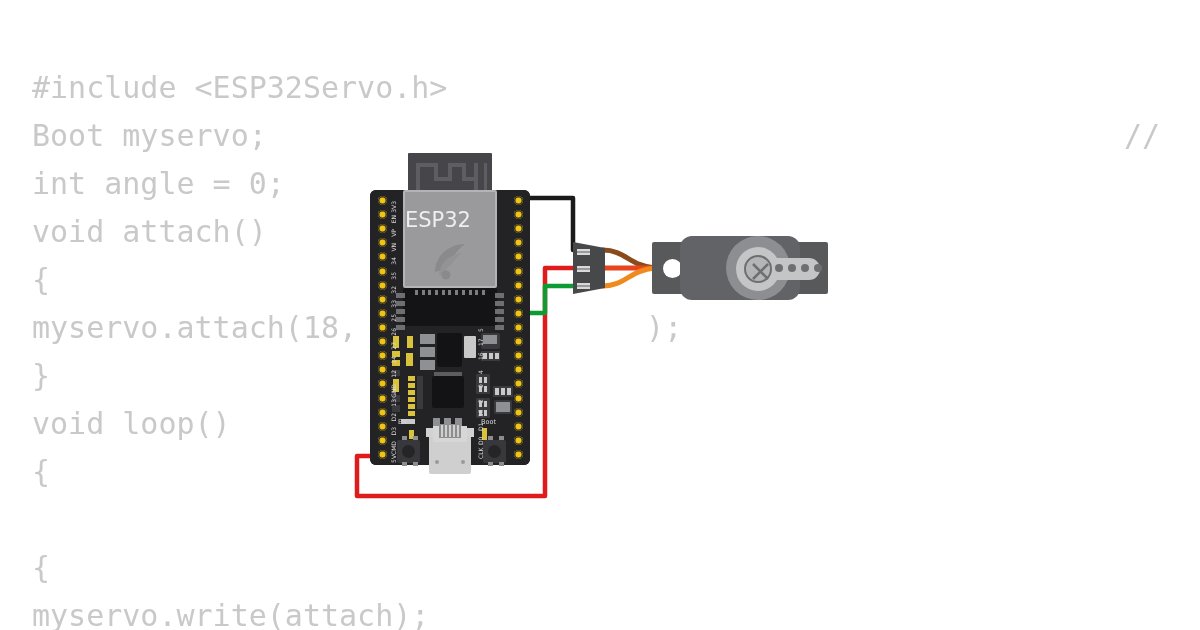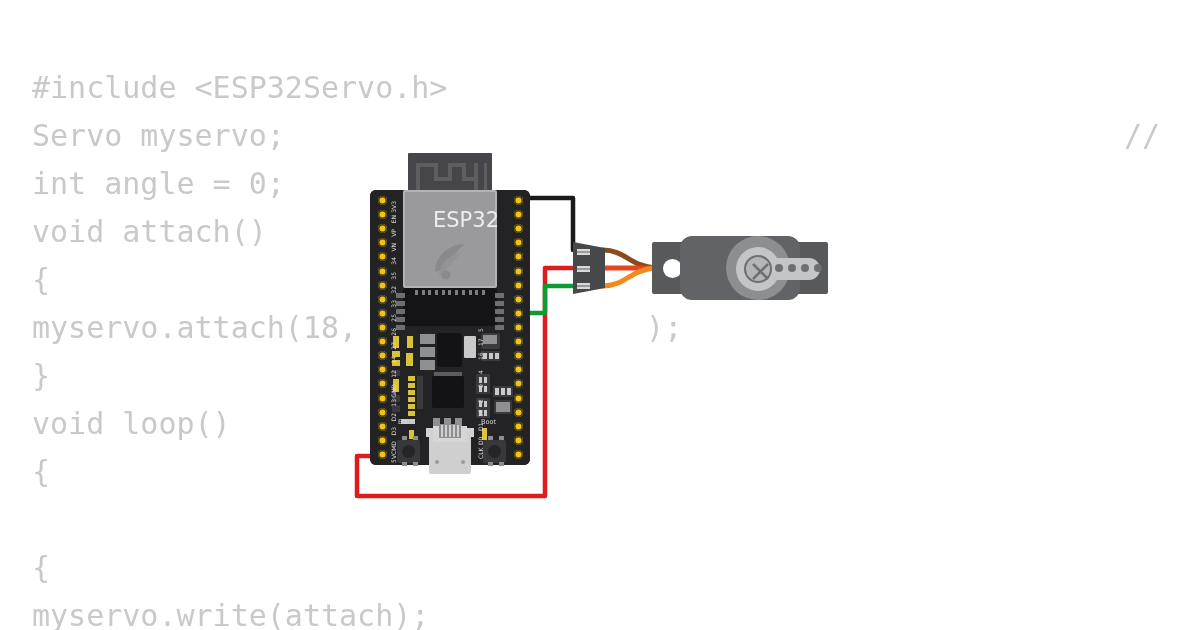--- a/index.html
+++ b/index.html
@@ -131,21 +131,21 @@
     left: 0; top: 37px;
     width: 94px; height: 98px;
     background: #9a9a9d;
     border: 2px solid #b4b4b7;
     border-radius: 2px;
   }
   #esp-label {
     position: absolute;
     left: 0; top: 16px;
     width: 94px;
-    text-align: right;
+    text-align: left;
     font-family: "DejaVu Sans", sans-serif;
     font-size: 21px;
     color: #eeeeee;
     letter-spacing: 0px;
   }
   #esp-wifi {
     position: absolute;
     left: 26px; top: 50px;
     width: 42px; height: 40px;
     opacity: 0.45;
@@ -327,21 +327,21 @@
   
   [data-name] { }
 </style>
 </head>
 <body>
 
 <div id="stage" data-name="circuit-simulator-canvas">
 
   <div id="code-layer" data-name="code-backdrop">
     <div class="code-line" data-name="code-line" style="top:73px">#include &lt;ESP32Servo.h&gt;</div>
-    <div class="code-line" data-name="code-line" style="top:121px">Servo myservo;</div>
+    <div class="code-line" data-name="code-line" style="top:121px">Boot myservo;</div>
     <div class="code-line" data-name="code-line" style="top:169px">int angle = 0;</div>
     <div class="code-line" data-name="code-line" style="top:217px">void attach()</div>
     <div class="code-line" data-name="code-line" style="top:265px">{</div>
     <div class="code-line" data-name="code-line" style="top:313px">myservo.attach(18,                );</div>
     <div class="code-line" data-name="code-line" style="top:361px">}</div>
     <div class="code-line" data-name="code-line" style="top:409px">void loop()</div>
     <div class="code-line" data-name="code-line" style="top:457px">{</div>
     <div class="code-line" data-name="code-line" style="top:553px">{</div>
     <div class="code-line" data-name="code-line" style="top:601px">myservo.write(attach);</div>
     <div class="code-trail" data-name="code-trailing-comment" style="left:1124px; top:121px;">//</div>

